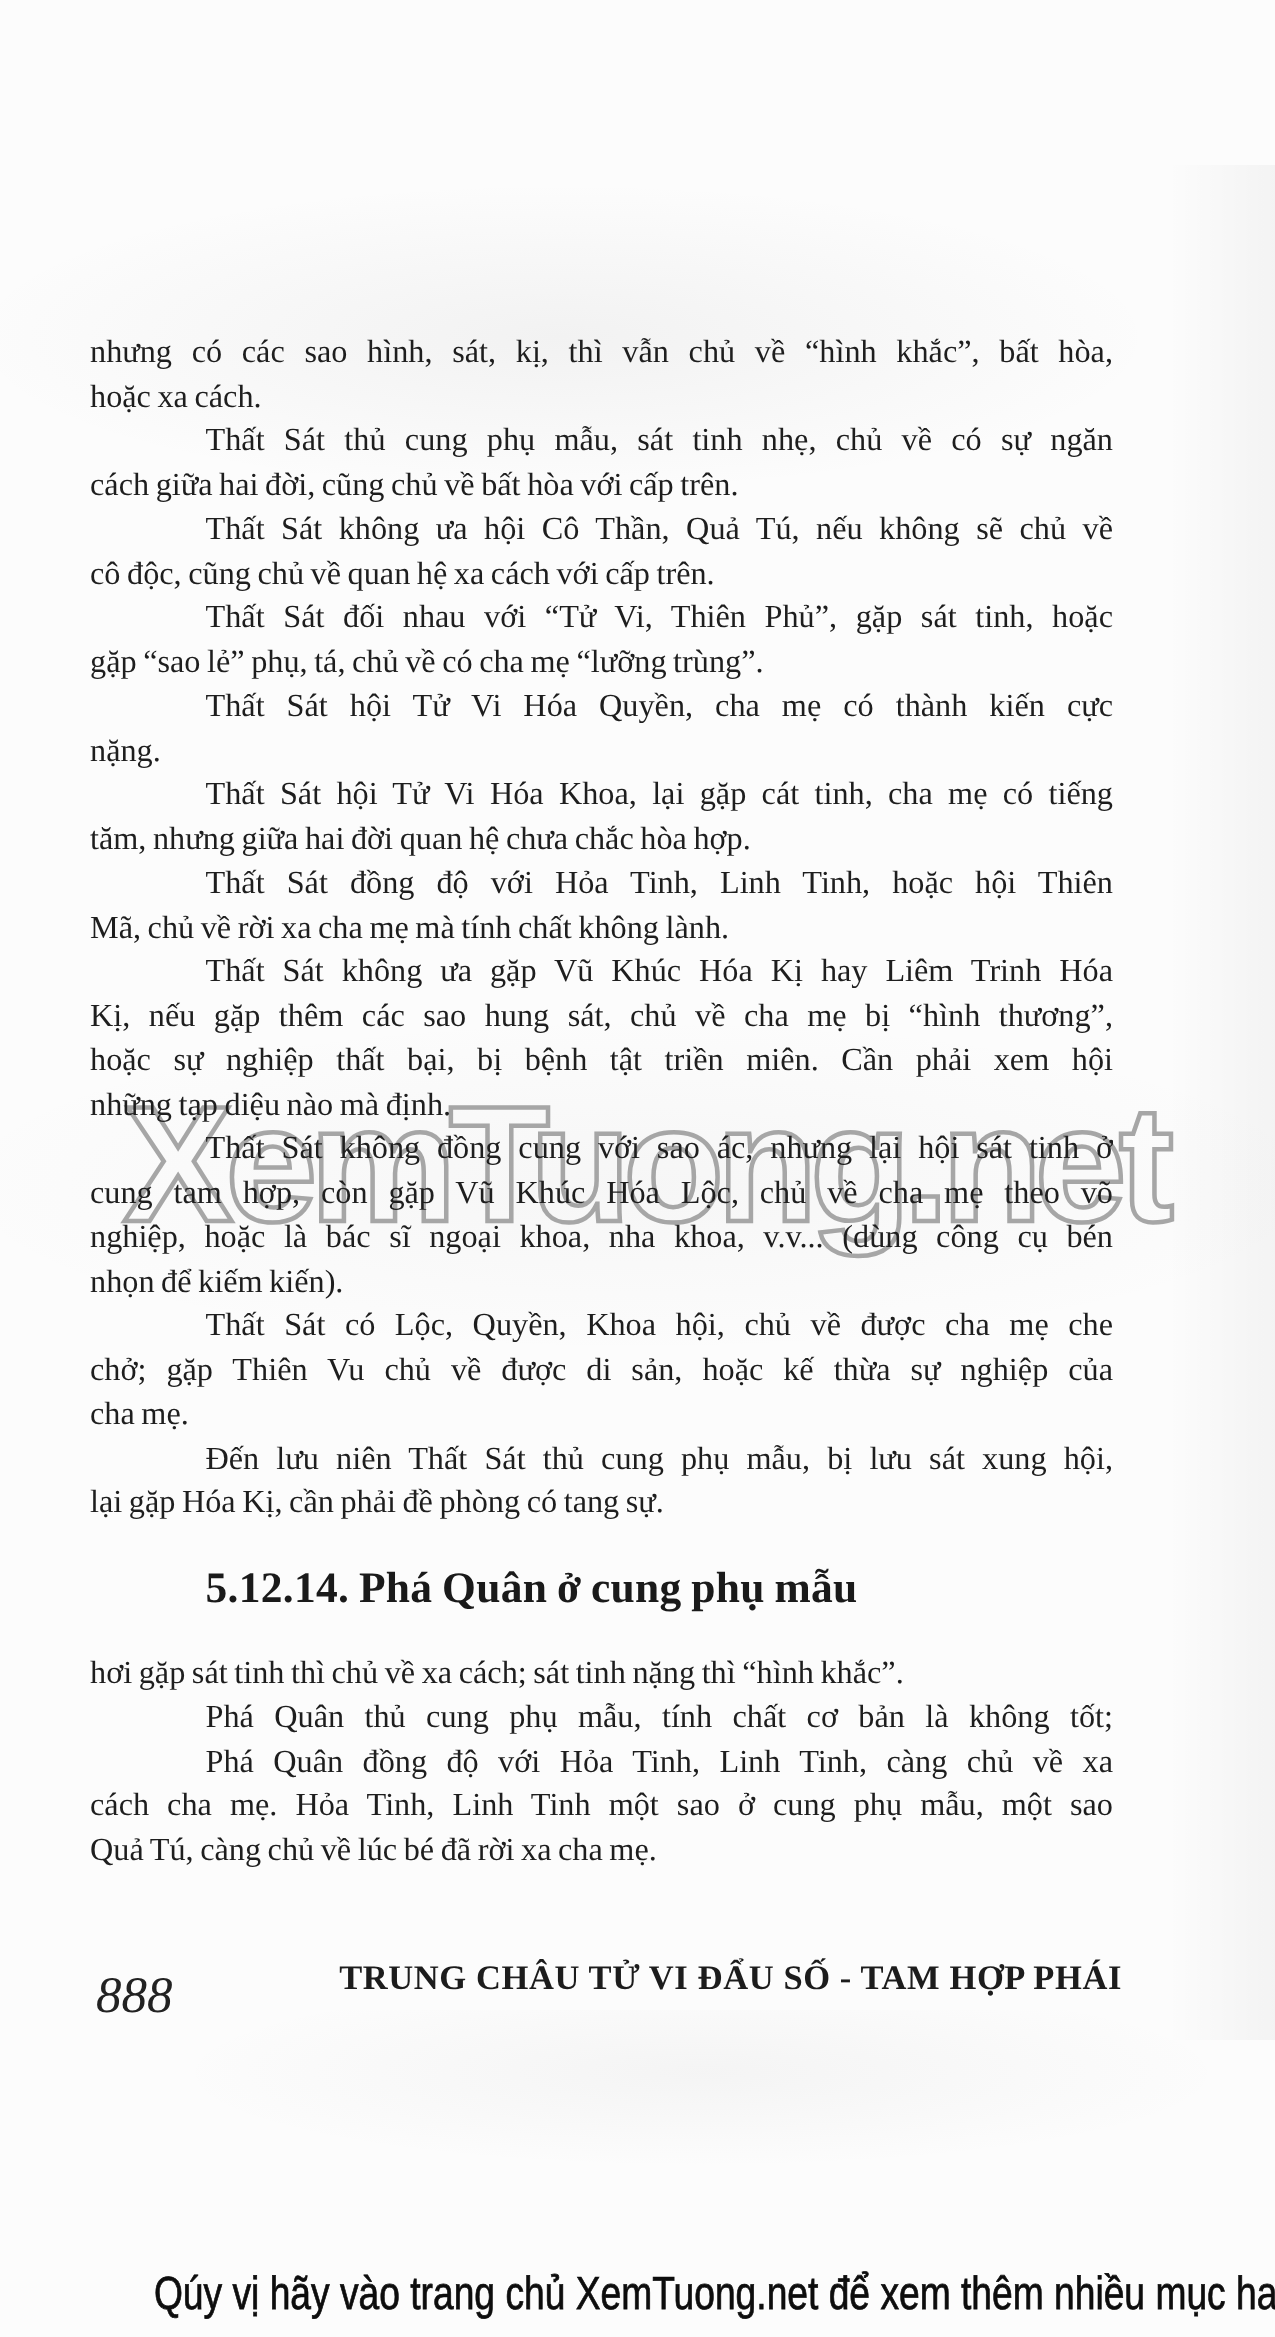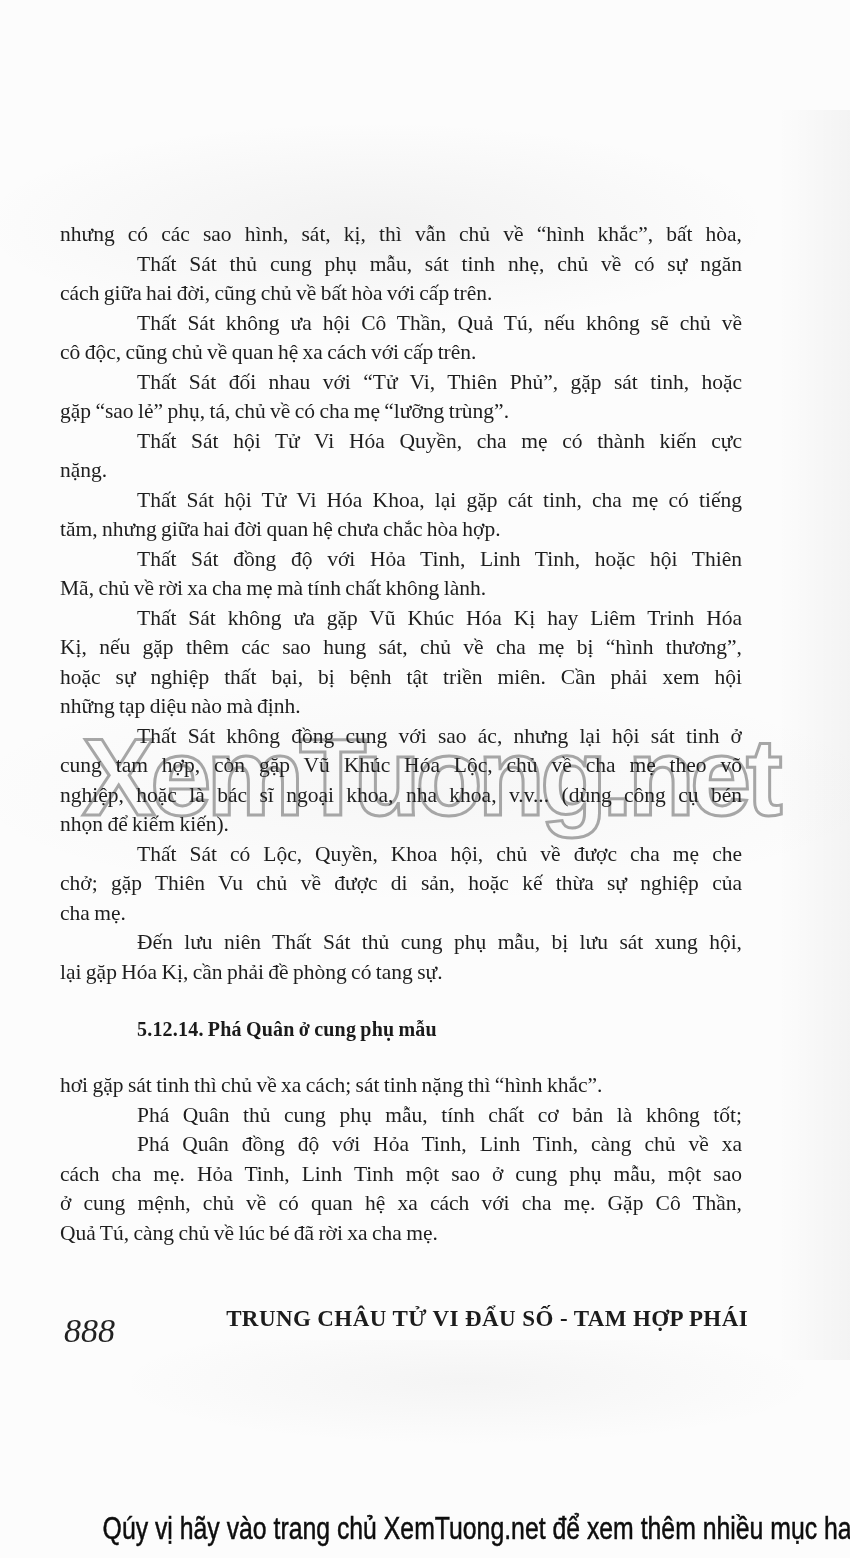--- a/index.html
+++ b/index.html
@@ -59,21 +59,21 @@
     line-height: 29.5px;
     height: 29.5px;
     overflow: hidden;
   }
   .line.fill { text-align: justify; text-align-last: justify; }
   .line.last { text-align: left; }
   .line.first { padding-left: 77px; }
   .heading {
     margin: 27px 0 27px 77px;
     font-weight: bold;
-    font-size: 20px;
+    font-size: 29px;
     line-height: 30px;
     letter-spacing: 0.2px;
     color: #1a1a1a;
   }
 
   
   .page-number {
     position: absolute;
     left: 64px; top: 1312px;
     font-style: italic;
@@ -117,20 +117,21 @@
 <div class="wash wash-top"></div>
 <div class="wash wash-mid"></div>
 <div class="wash wash-right"></div>
 <div class="wash wash-bottom"></div>
 
 <div class="watermark">XemTuong.net</div>
 
 <div class="text-block">
     <div class="paragraph">
       <div class="line fill">nhưng có các sao hình, sát, kị, thì vẫn chủ về “hình khắc”, bất hòa,</div>
+      <div class="line last">hoặc xa cách.</div>
     </div>
     <div class="paragraph">
       <div class="line fill first">Thất Sát thủ cung phụ mẫu, sát tinh nhẹ, chủ về có sự ngăn</div>
       <div class="line last">cách giữa hai đời, cũng chủ về bất hòa với cấp trên.</div>
     </div>
     <div class="paragraph">
       <div class="line fill first">Thất Sát không ưa hội Cô Thần, Quả Tú, nếu không sẽ chủ về</div>
       <div class="line last">cô độc, cũng chủ về quan hệ xa cách với cấp trên.</div>
     </div>
     <div class="paragraph">
@@ -171,21 +172,20 @@
       <div class="line last">lại gặp Hóa Kị, cần phải đề phòng có tang sự.</div>
     </div>
     <div class="heading">5.12.14. Phá Quân ở cung phụ mẫu</div>
     <div class="paragraph">
       <div class="line last">hơi gặp sát tinh thì chủ về xa cách; sát tinh nặng thì “hình khắc”.</div>
       <div class="line fill first">Phá Quân thủ cung phụ mẫu, tính chất cơ bản là không tốt;</div>
     </div>
     <div class="paragraph">
       <div class="line fill first">Phá Quân đồng độ với Hỏa Tinh, Linh Tinh, càng chủ về xa</div>
       <div class="line fill">cách cha mẹ. Hỏa Tinh, Linh Tinh một sao ở cung phụ mẫu, một sao</div>
-      <div class="line fill">ở cung mệnh, chủ về có quan hệ xa cách với cha mẹ. Gặp Cô Thần,</div>
       <div class="line last">Quả Tú, càng chủ về lúc bé đã rời xa cha mẹ.</div>
     </div>
   </div>
 
 <div class="page-number">888</div>
 <div class="running-title">TRUNG CHÂU TỬ VI ĐẨU SỐ - TAM HỢP PHÁI</div>
 
 <div class="banner">
   <span>Qúy vị hãy vào trang chủ XemTuong.net để xem thêm nhiều mục hay khác</span>
 </div>

